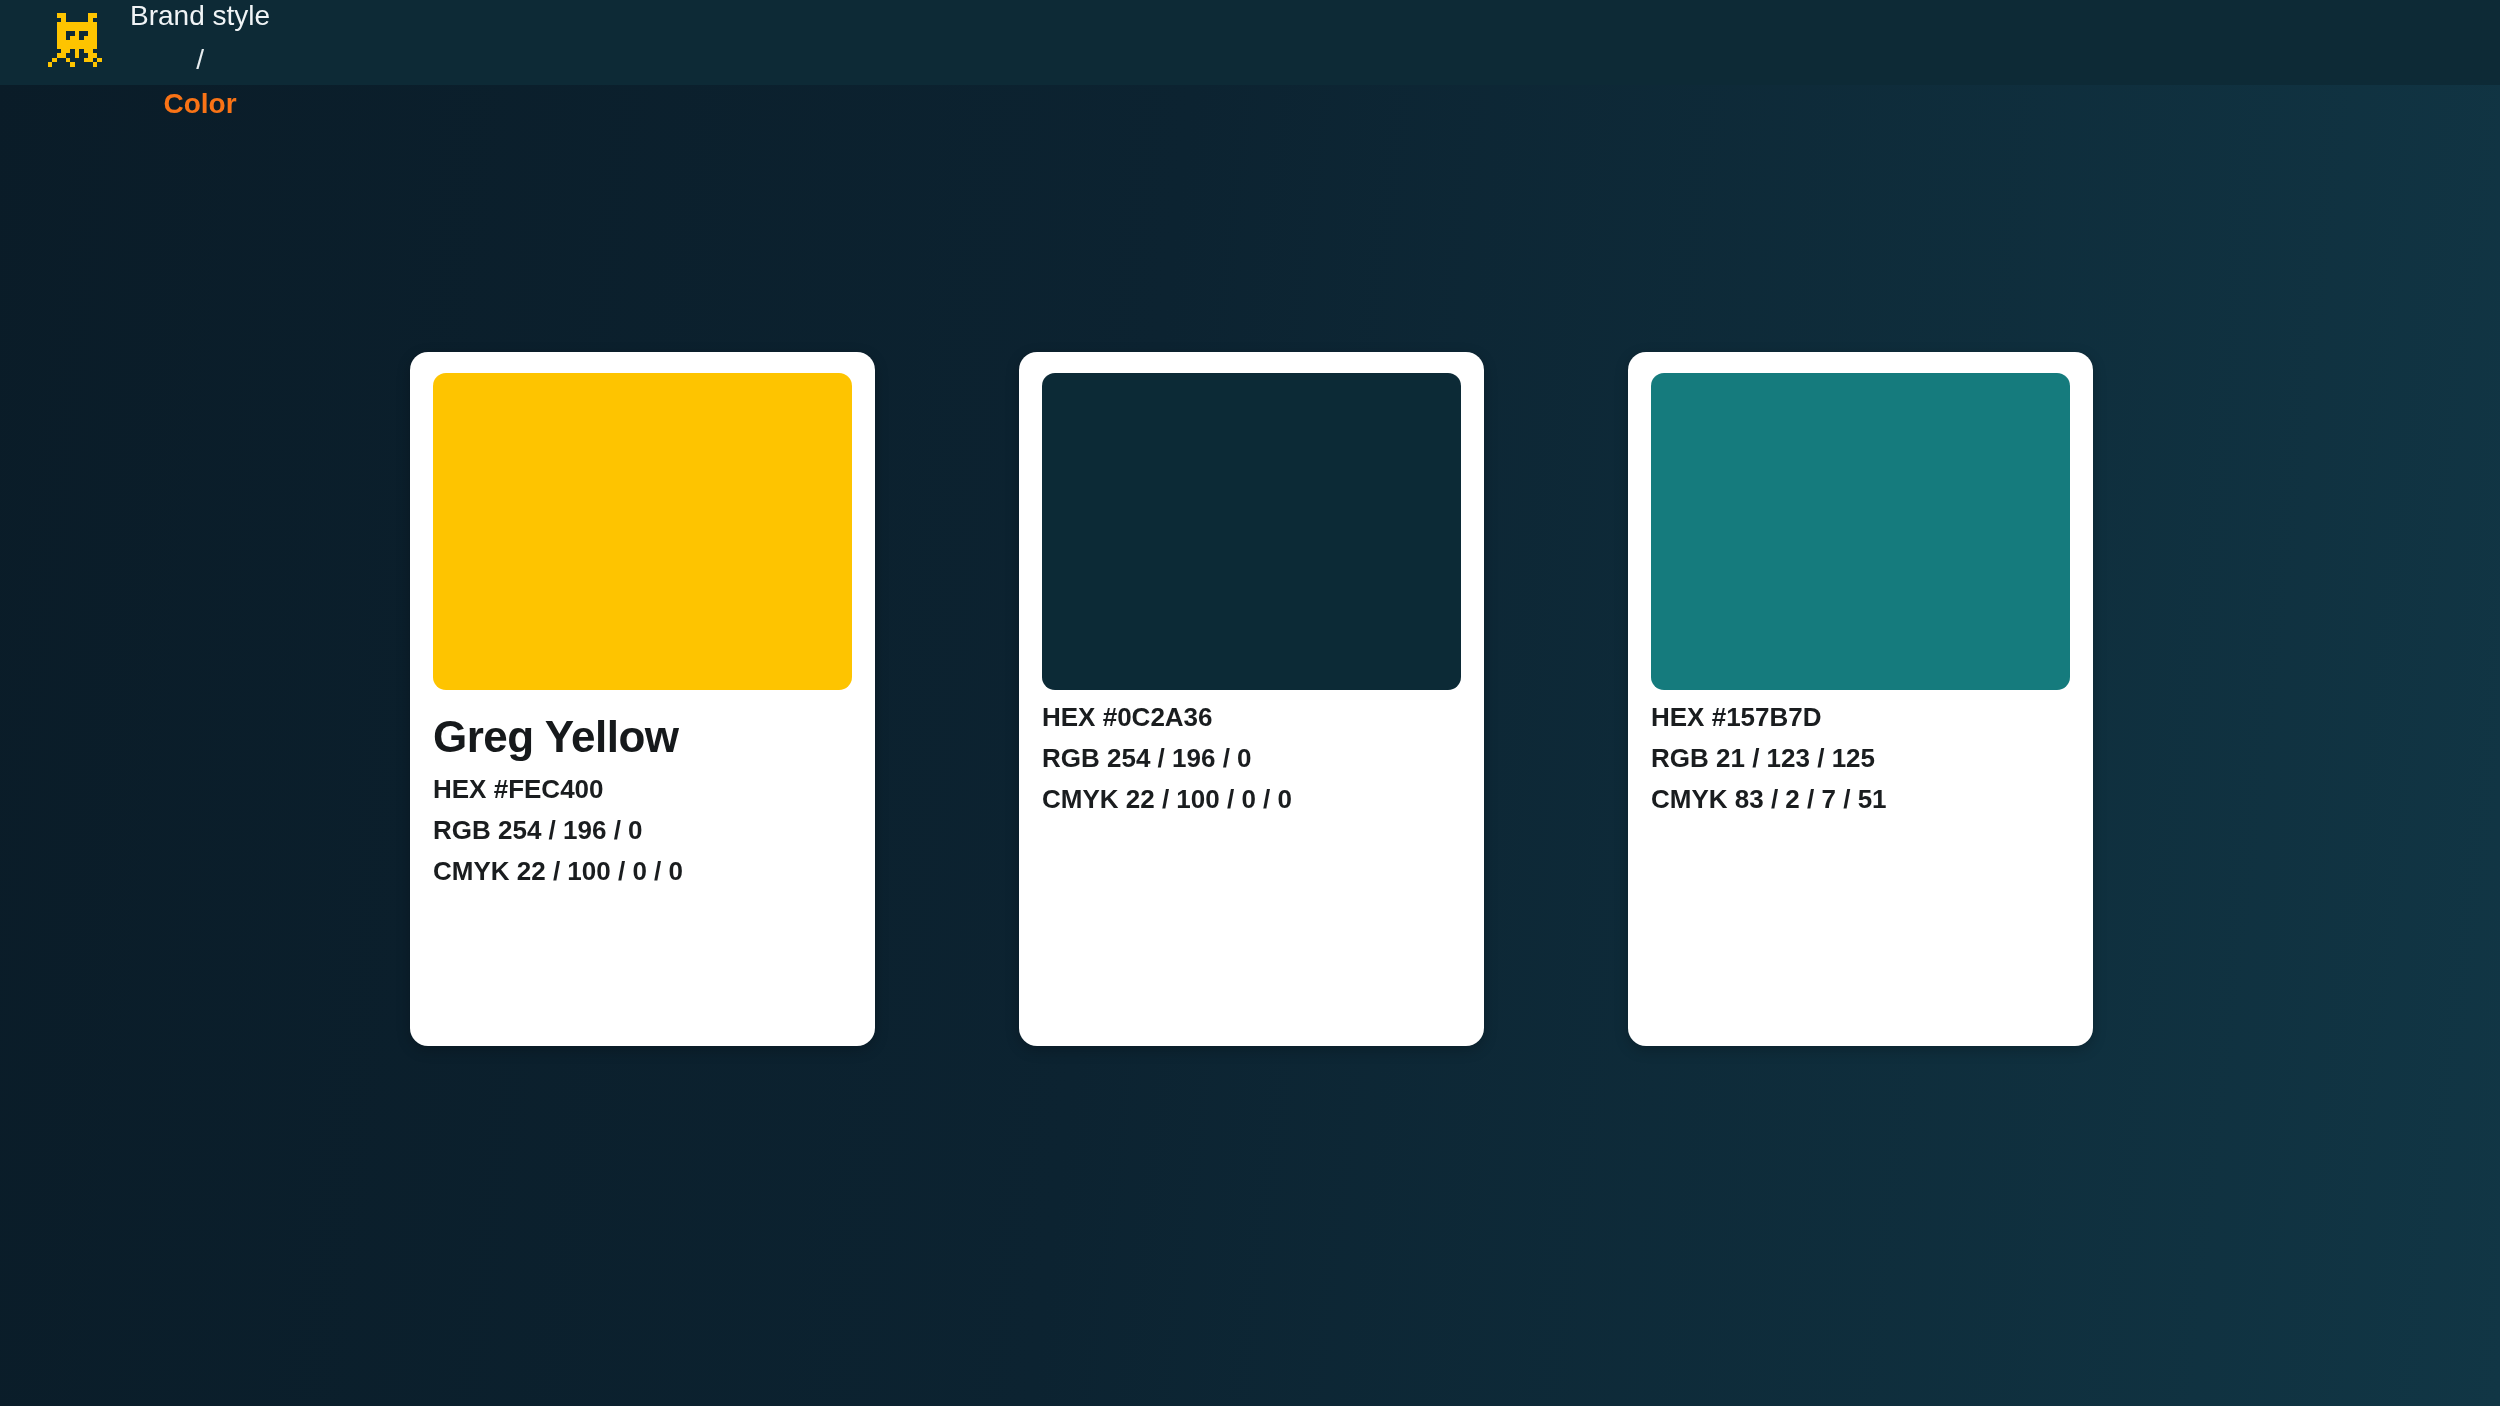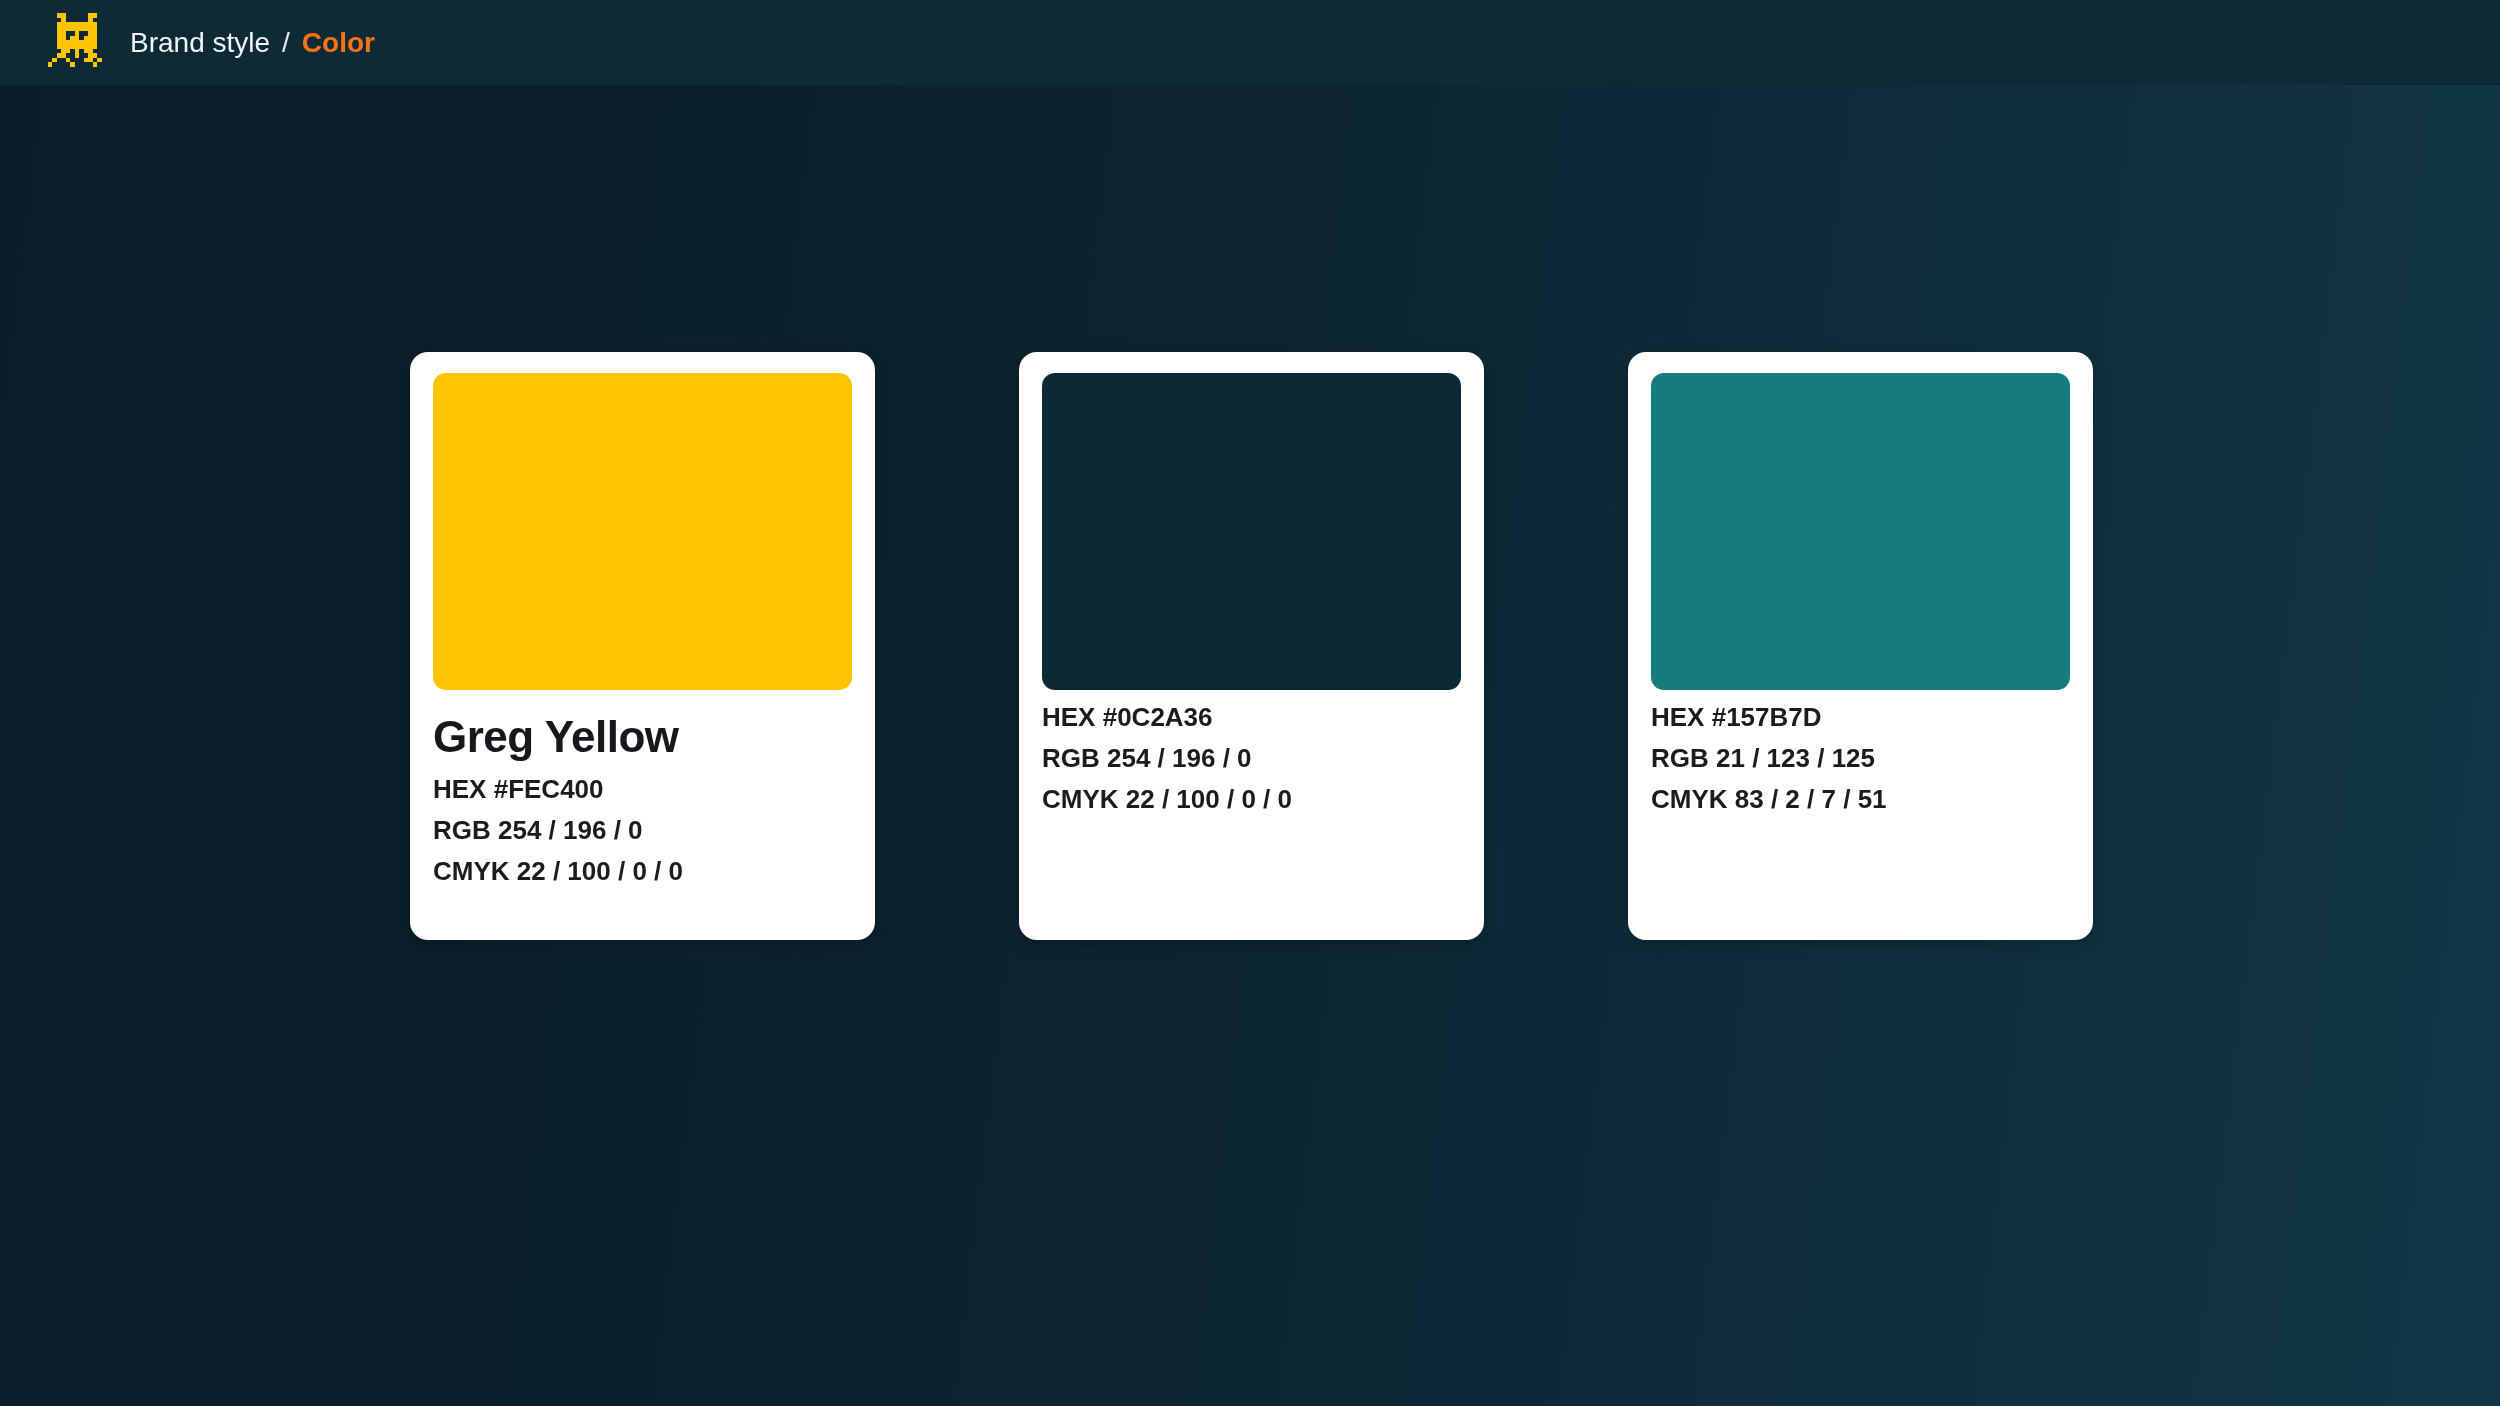--- a/index.html
+++ b/index.html
@@ -29,20 +29,21 @@
   }
   .breadcrumb {
     position: absolute;
     left: 130px;
     top: 0;
     height: 85px;
     display: flex;
     align-items: center;
     gap: 12px;
     font-size: 28px;
+    flex-direction: column;
   }
   .crumb-parent { color: #f0f4f6; cursor: pointer; }
   .crumb-sep { color: #e7edf0; }
   .crumb-current { color: #f97316; font-weight: bold; cursor: pointer; }
   .topbar-right {
     position: absolute;
     right: 22px;
     top: 0;
     height: 85px;
     display: flex;
@@ -54,21 +55,21 @@
   
   .cards {
     position: absolute;
     left: 410px;
     top: 352px;
     display: flex;
     gap: 144px;
   }
   .card {
     width: 465px;
-    height: 588px;
+    height: 694px;
     background: #ffffff;
     border-radius: 18px;
     padding: 21px 23px;
     box-shadow: 0 4px 14px rgba(0,0,0,0.22);
   }
   .swatch {
     width: 419px;
     height: 317px;
     border-radius: 13px;
   }

